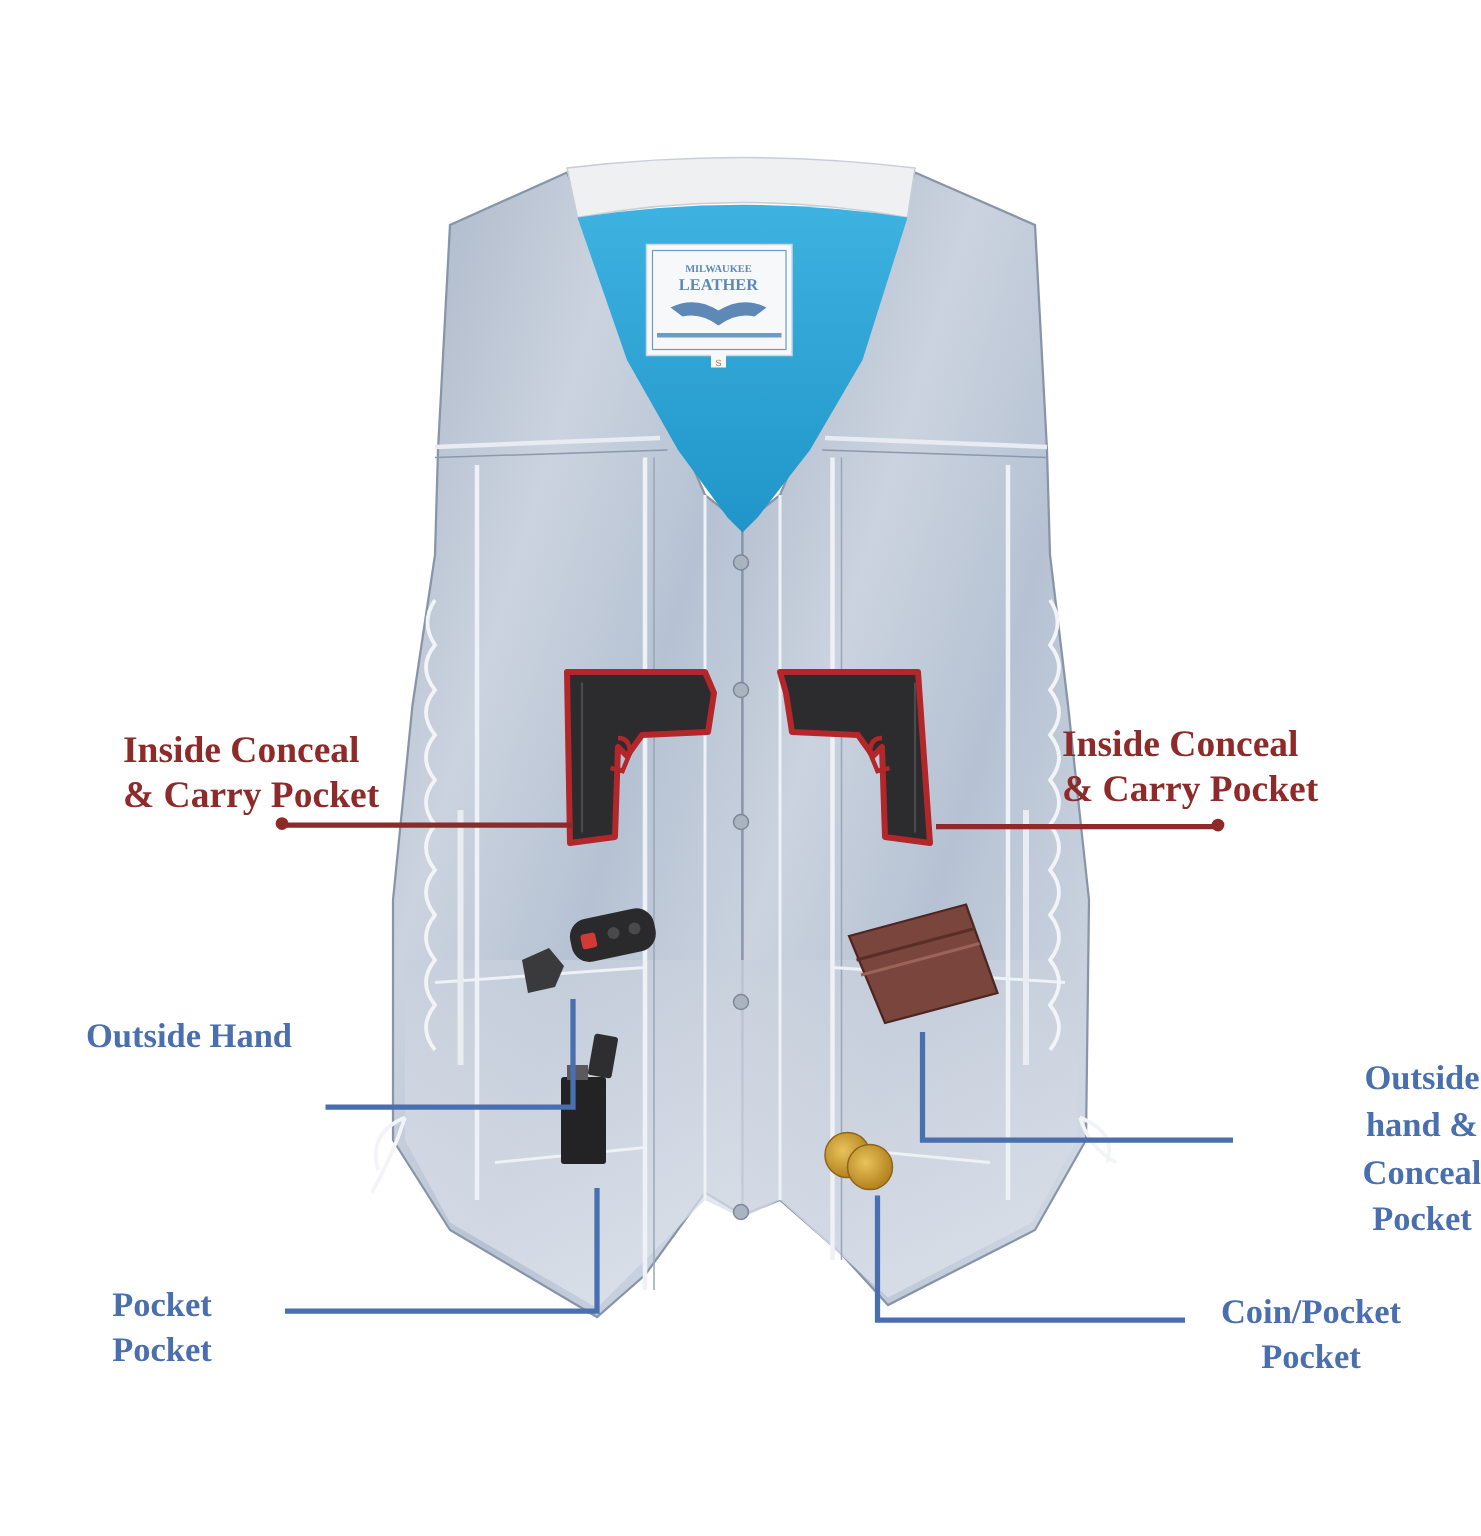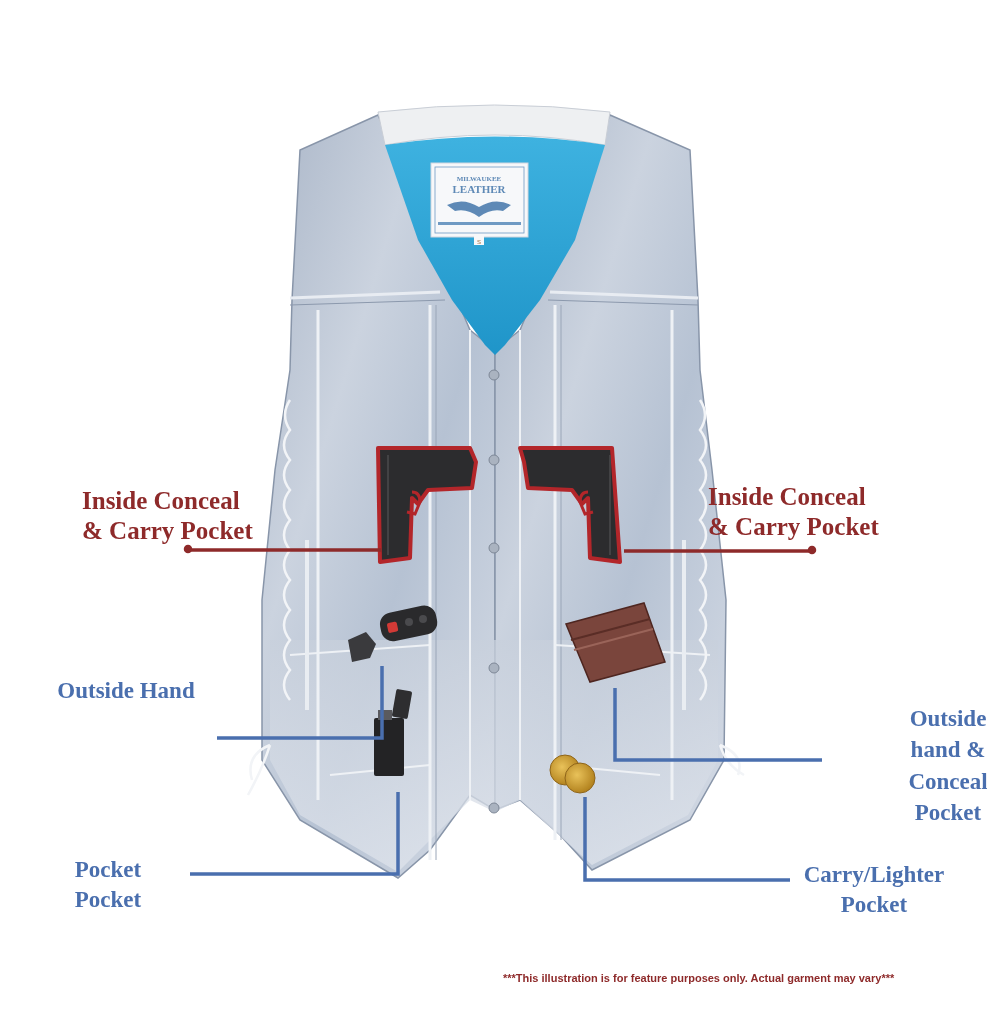--- a/index.html
+++ b/index.html
@@ -170,19 +170,18 @@
     <span>Conceal</span>
     <span>Pocket</span>
   </div>
 
   <div class="label blue center" style="left:58px;top:855px;width:100px;line-height:1.3;">
     <span>Pocket</span>
     <span>Pocket</span>
   </div>
 
   <div class="label blue center" style="left:792px;top:860px;width:164px;line-height:1.3;">
-    <span>Carry/Lighter</span>
+    <span>Coin/Pocket</span>
     <span>Pocket</span>
   </div>
 
-  <div class="disclaimer">***This illustration is for feature purposes only.  Actual garment may vary***</div>
 
 </div>
 
 </body></html>

